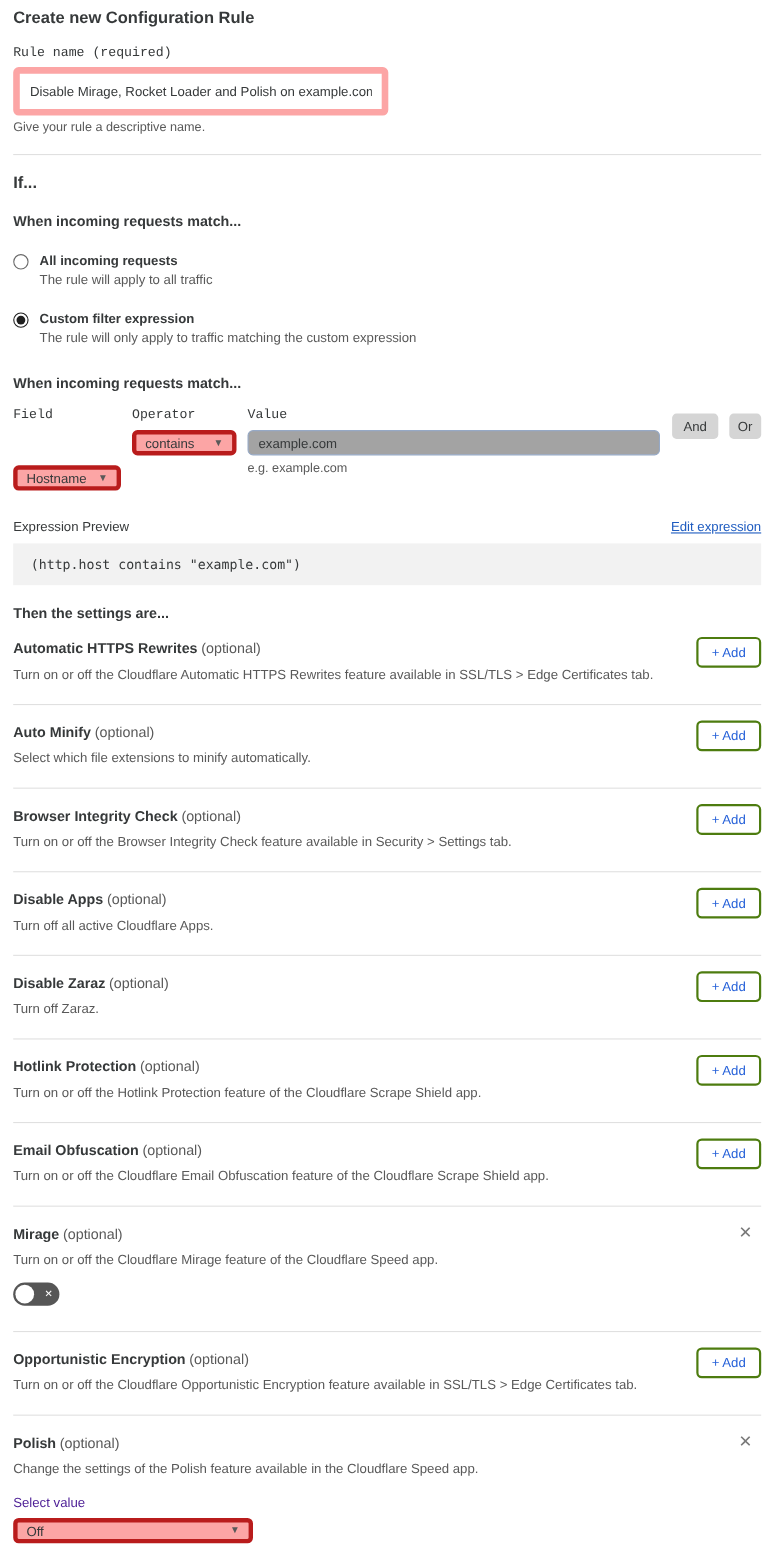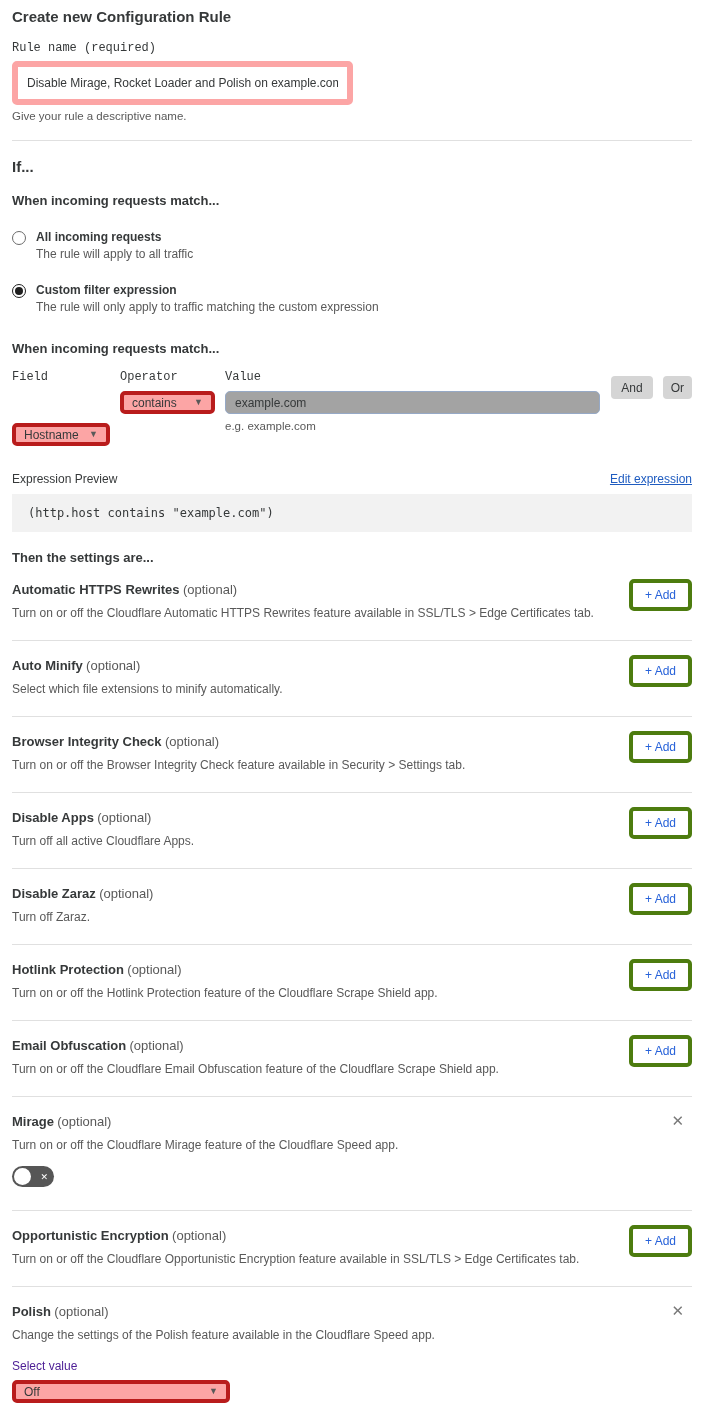--- a/index.html
+++ b/index.html
@@ -86,21 +86,21 @@
   .then-heading { font-size: 13px; font-weight: 700; margin-top: 18px; }
 
   .setting-row { position: relative; padding: 17px 0 20px 0; border-bottom: 1px solid #e0e0e0; }
   .setting-row.last { border-bottom: none; }
   .setting-title { font-size: 13px; font-weight: 700; }
   .setting-optional { font-size: 13px; font-weight: 400; color: #595959; }
   .setting-desc { color: #595959; font-size: 12px; margin-top: 9px; padding-right: 80px; }
 
   .add-btn {
     position: absolute; right: 0; top: 14px;
-    background: #fff; border: 4px solid #4d7c0f; border-radius: 5px;
+    background: #fff; border: 2px solid #4d7c0f; border-radius: 5px;
     color: #2762d9; font-size: 12px; font-family: "Liberation Sans", sans-serif;
     padding: 5px 12px; cursor: pointer;
   }
 
   .close-btn {
     position: absolute; right: 8px; top: 16px;
     background: none; border: none; color: #797979; font-size: 15px;
     cursor: pointer; line-height: 1; font-family: "Liberation Sans", sans-serif;
   }
 

